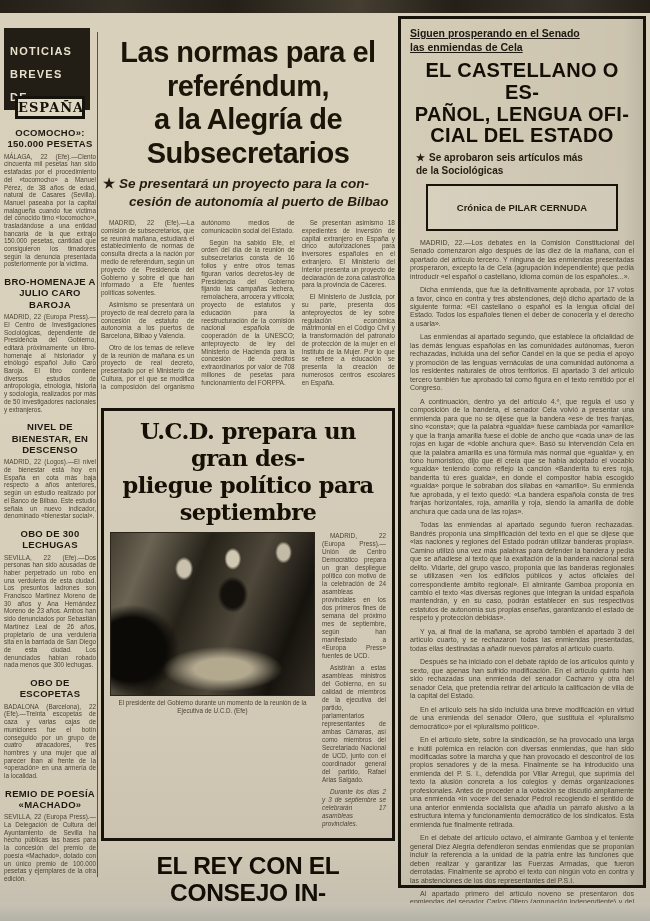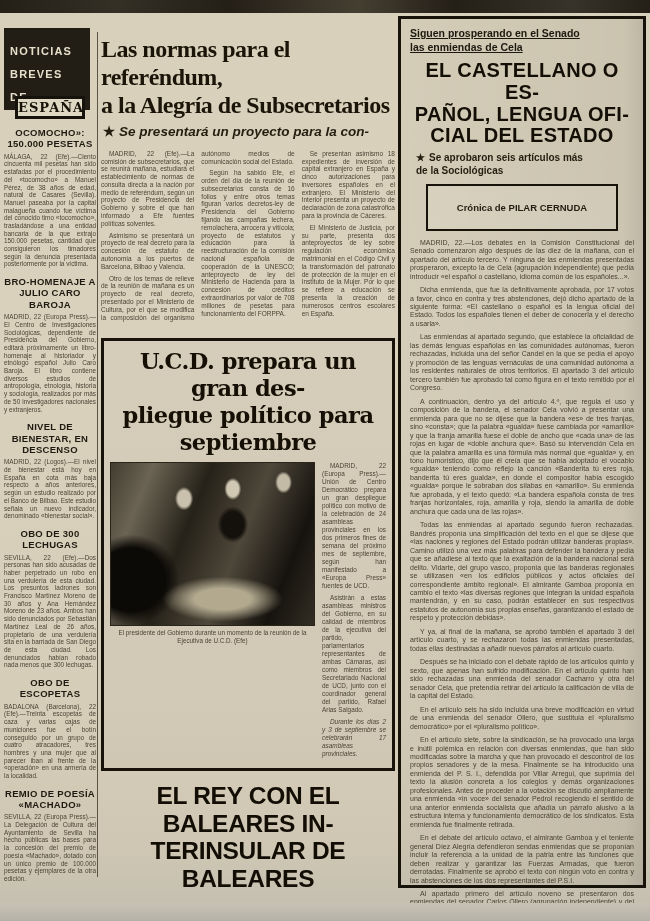--- a/index.html
+++ b/index.html
@@ -20,22 +20,22 @@
   .espana{width:64px;margin:-14px auto 8px auto;position:relative;background:#ded7c2;
         border:3px solid #16120c;text-align:center;font-weight:700;font-size:13px;
         letter-spacing:1px;padding:1px 0;color:#171309;font-family:"DejaVu Serif",serif;}
   .side-art{margin-bottom:8px;}
   .side-h{font-weight:700;font-size:9.5px;line-height:1.2;text-align:center;
         color:#1f1a11;margin:3px 0 3px 0;letter-spacing:0.3px;}
   .side-b{font-size:6.4px;line-height:1.2;text-align:justify;color:#4c4434;}
 
   
   .center{position:absolute;left:101px;top:30px;width:294px;}
-  .lead-h{font-family:Liberation Serif, serif;font-weight:700;font-size:24px;
-        letter-spacing:-0.5px;line-height:1.16;color:#1b1509;margin:6px 0 4px 0;}
+  .lead-h{font-family:Liberation Sans, sans-serif;font-weight:700;font-size:29px;
+        letter-spacing:-0.5px;line-height:1.16;text-align:center;color:#1b1509;margin:6px 0 4px 0;}
   .starline{font-style:italic;font-weight:700;font-size:13.5px;line-height:1.35;
         color:#241d10;margin:4px 0 8px 2px;}
   .star{font-style:normal;margin-right:4px;}
   .sub2{margin-left:26px;}
   .cols3{column-count:3;column-gap:7px;font-size:6.5px;line-height:1.2;
         text-align:justify;color:#4c4434;}
   .cols3 p,.senate-body p,.oreja-b p,.cont p,.ucd-text p{margin:0 0 4px 0;text-indent:8px;}
 
   .ucd-box{border:3px solid #17130b;margin-top:17px;padding:5px 6px 6px 6px;background:rgba(0,0,0,0.015);}
   .ucd-h{font-family:"DejaVu Serif",serif;font-weight:700;font-size:22.5px;
@@ -111,20 +111,21 @@
     </div>
   </div>
 
   <div class="center">
     <div class="lead-h">
       <span>Las normas para el referéndum,</span><br>
       <span>a la Alegría de Subsecretarios</span>
     </div>
     <div class="starline">
       <span class="star">★</span><span>Se presentará un proyecto para la con-</span><br>
+      <span class="sub2">cesión de autonomía al puerto de Bilbao</span>
     </div>
     <div class="cols3">
       <p>MADRID, 22 (Efe).—La comisión de subsecretarios, que se reunirá mañana, estudiará el establecimiento de normas de consulta directa a la nación por medio de referéndum, según un proyecto de Presidencia del Gobierno y sobre el que han informado a Efe fuentes políticas solventes.</p>
       <p>Asimismo se presentará un proyecto de real decreto para la concesión de estatuto de autonomía a los puertos de Barcelona, Bilbao y Valencia.</p>
       <p>Otro de los temas de relieve de la reunión de mañana es un proyecto de real decreto, presentado por el Ministerio de Cultura, por el que se modifica la composición del organismo autónomo medios de comunicación social del Estado.</p>
       <p>Según ha sabido Efe, el orden del día de la reunión de subsecretarios consta de 16 folios y entre otros temas figuran varios decretos-ley de Presidencia del Gobierno fijando las campañas lechera, remolachera, arrocera y vitícola; proyecto de estatutos y educación para la reestructuración de la comisión nacional española de cooperación de la UNESCO; anteproyecto de ley del Ministerio de Hacienda para la concesión de créditos extraordinarios por valor de 708 millones de pesetas para funcionamiento del FORPPA.</p>
       <p>Se presentan asimismo 18 expedientes de inversión de capital extranjero en España y cinco autorizaciones para inversores españoles en el extranjero. El Ministerio del Interior presenta un proyecto de declaración de zona catastrófica para la provincia de Cáceres.</p>
       <p>El Ministerio de Justicia, por su parte, presenta dos anteproyectos de ley sobre regulación económica matrimonial en el Código Civil y la transformación del patronato de protección de la mujer en el Instituto de la Mujer. Por lo que se refiere a educación se presenta la creación de numerosos centros escolares en España.</p>
     </div>
 
@@ -140,21 +141,21 @@
         </div>
         <div class="ucd-text">
           <p>MADRID, 22 (Europa Press).—Unión de Centro Democrático prepara un gran despliegue político con motivo de la celebración de 24 asambleas provinciales en los dos primeros fines de semana del próximo mes de septiembre, según han manifestado a «Europa Press» fuentes de UCD.</p>
           <p>Asistirán a estas asambleas ministros del Gobierno, en su calidad de miembros de la ejecutiva del partido, parlamentarios representantes de ambas Cámaras, así como miembros del Secretariado Nacional de UCD, junto con el coordinador general del partido, Rafael Arias Salgado.</p>
           <p class="it">Durante los días 2 y 3 de septiembre se celebrarán 17 asambleas provinciales.</p>
         </div>
       </div>
     </div>
 
     <div class="king-h">
-      <span>EL REY CON EL BALEARES IN-</span><br>
+      <span>EL REY CON EL CONSEJO IN-</span><br>
       <span>TERINSULAR DE BALEARES</span>
     </div>
 
   </div>
 
   <div class="senate-box">
     <div class="kicker">
       <span>Siguen prosperando en el Senado</span><br>
       <span>las enmiendas de Cela</span>
     </div>

